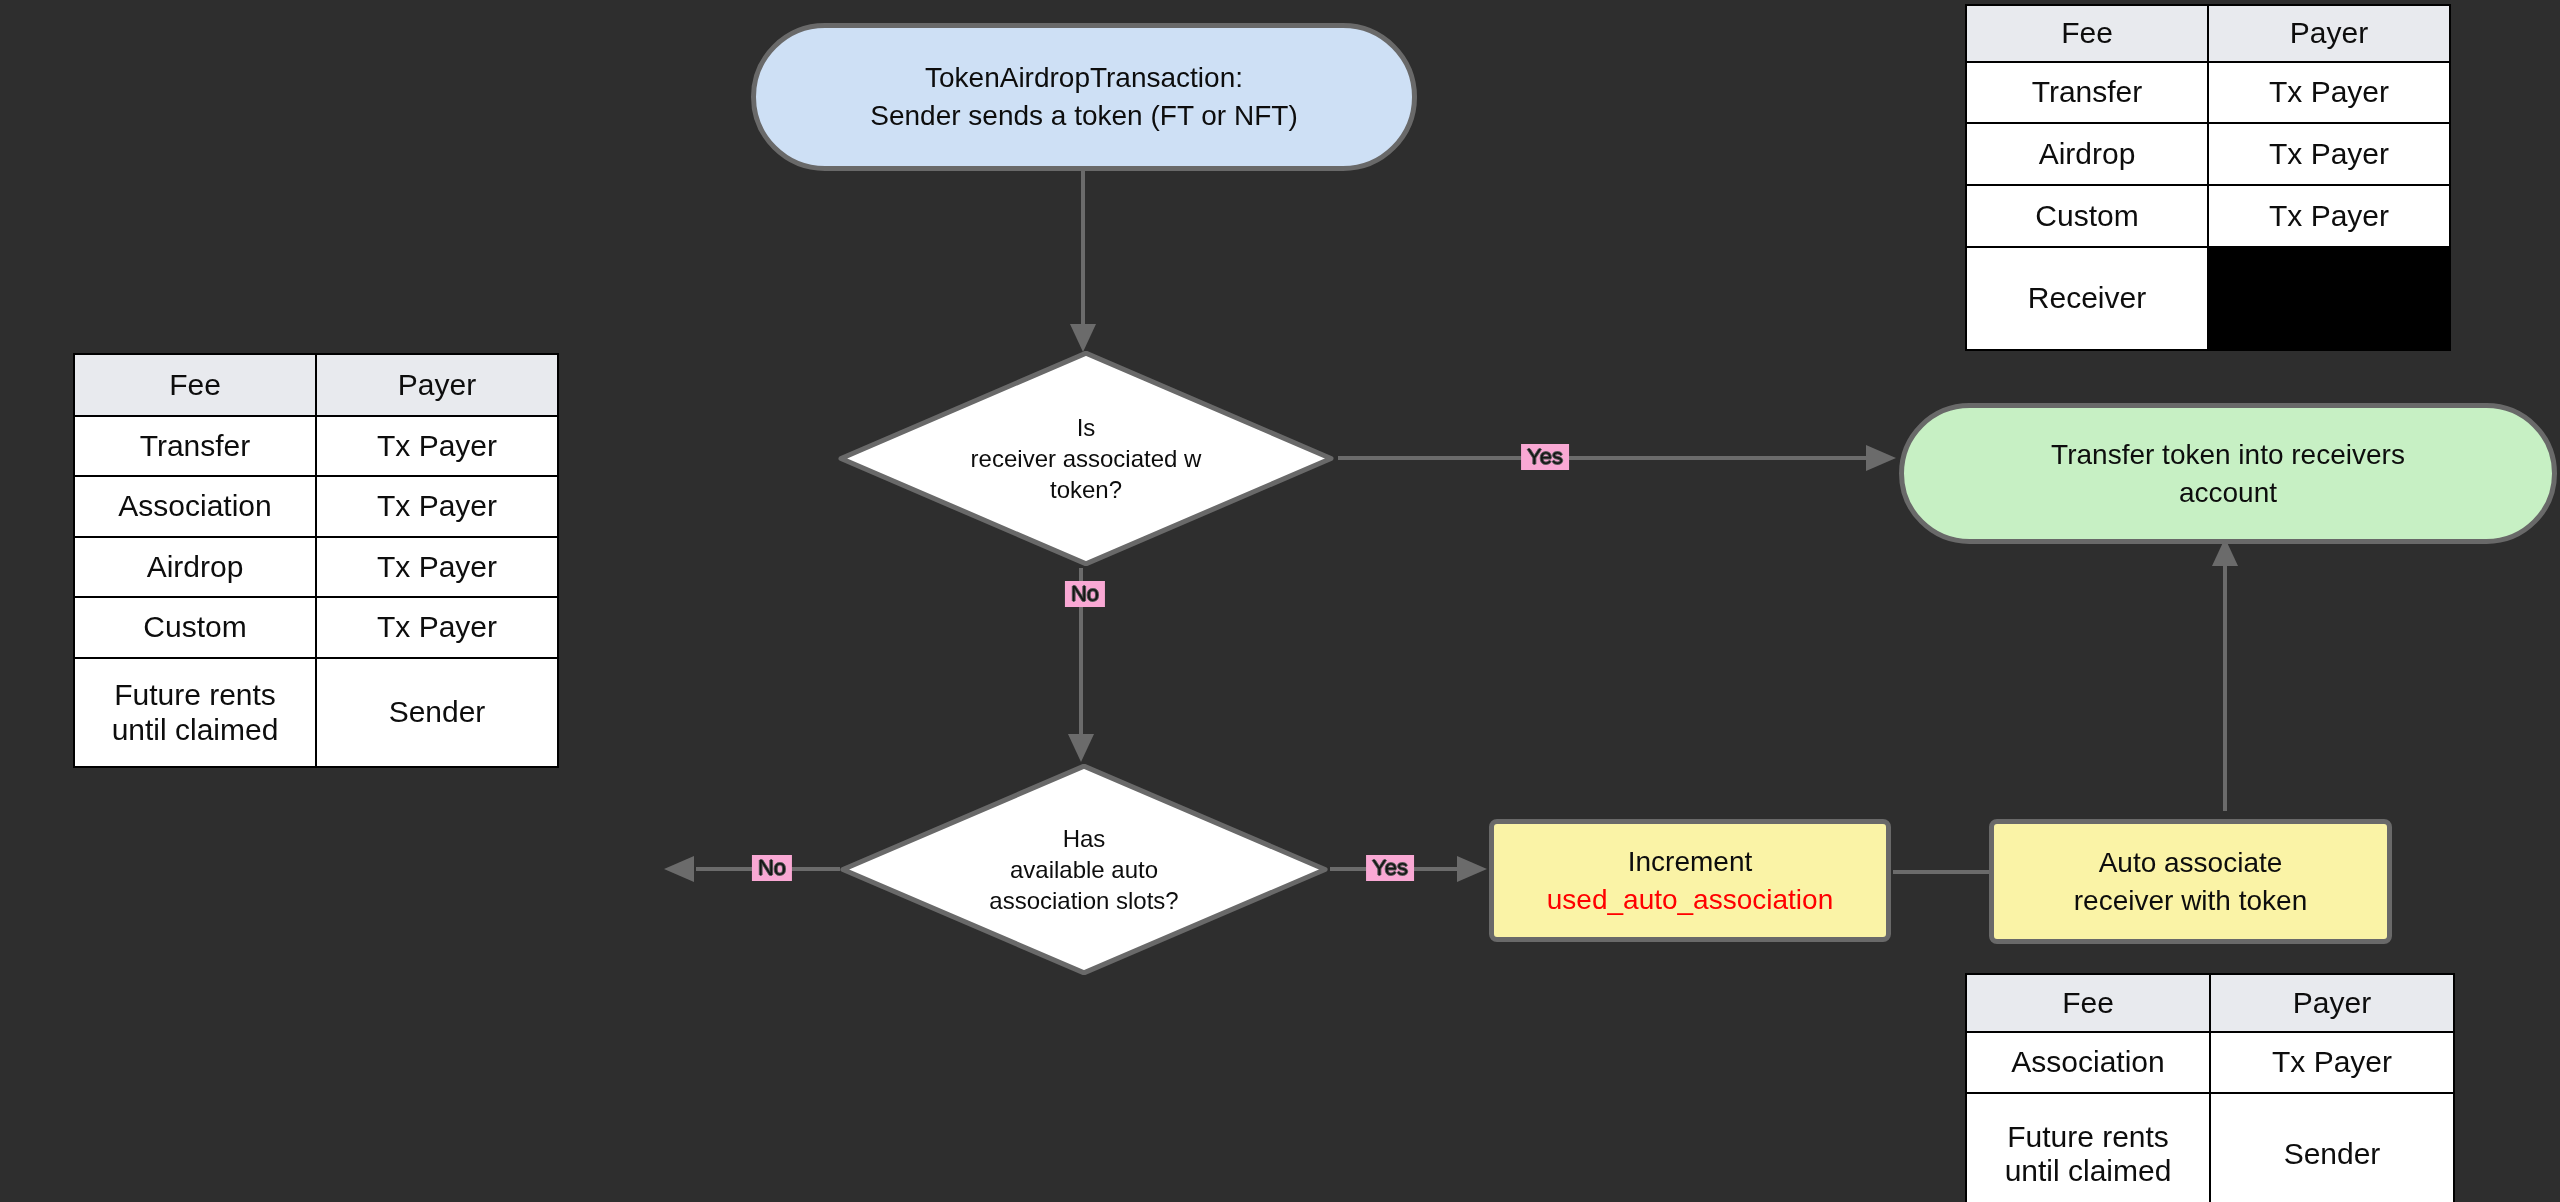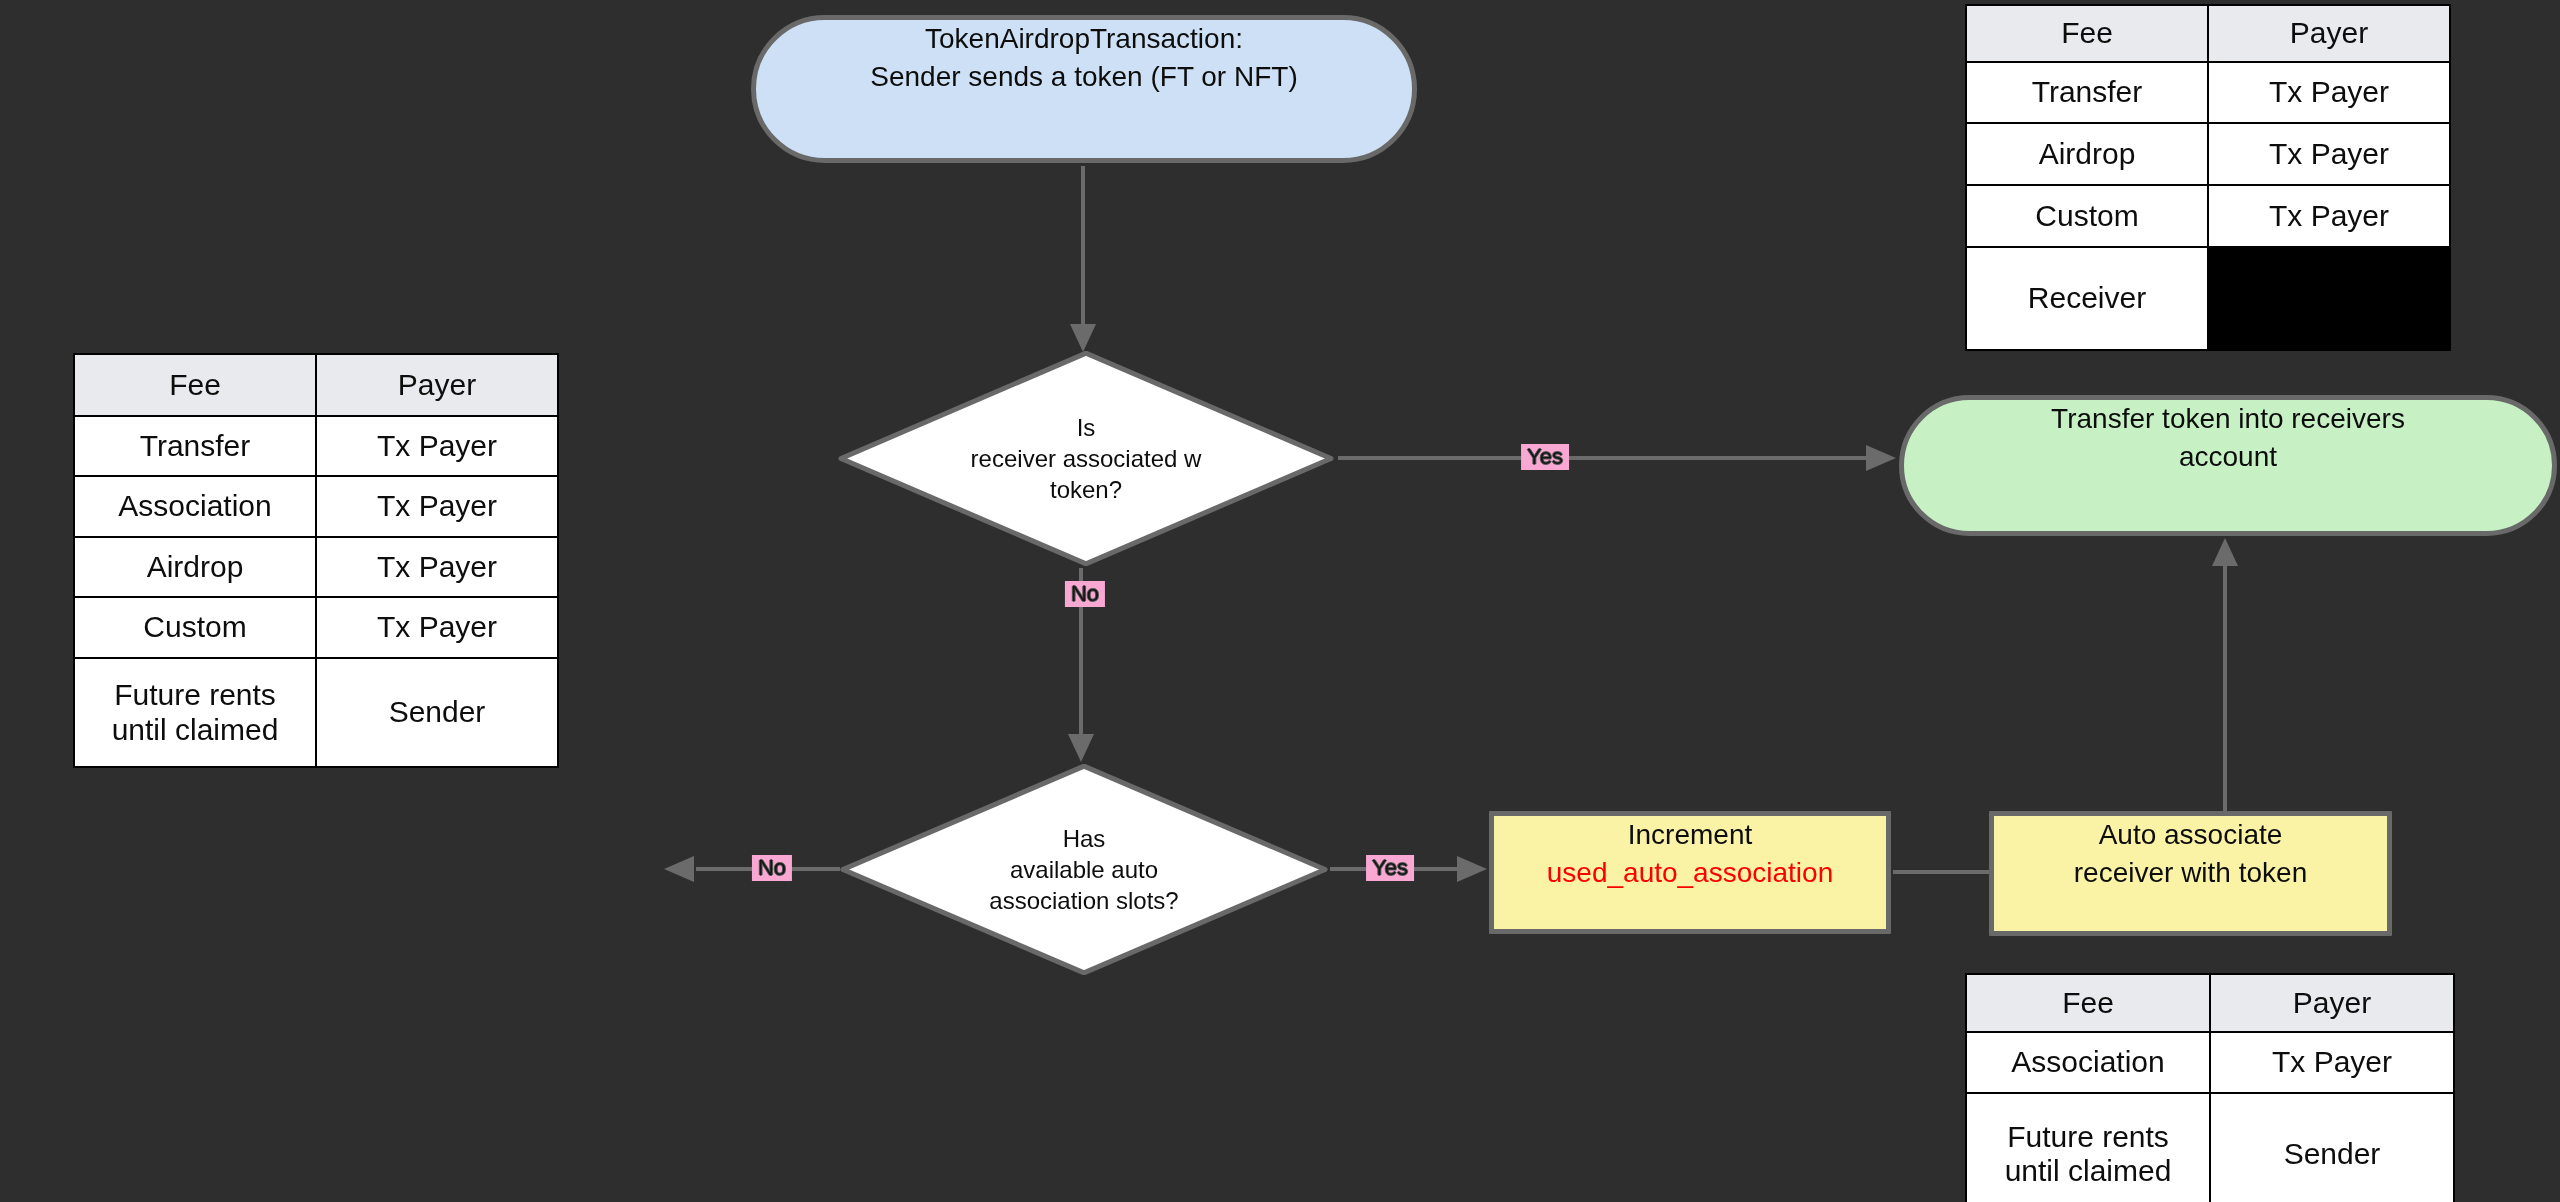--- a/index.html
+++ b/index.html
@@ -16,27 +16,29 @@
     background: #2e2e2e;
   }
   
   .node {
     position: absolute;
     box-sizing: border-box;
     border: 5px solid #696969;
     display: flex;
     flex-direction: column;
     align-items: center;
+    justify-content: center;
     text-align: center;
     color: #0d0d0d;
     font-size: 28px;
     line-height: 1.35;
+    margin-top: 8px;
   }
   .stadium { border-radius: 999px; }
-  .process { border-radius: 1px; }
+  .process { border-radius: 8px; }
   .fill-blue   { background: #cee0f5; }
   .fill-green  { background: #c7f0c4; }
   .fill-yellow { background: #faf3a6; }
   .red-text    { color: #ff0000; }
 
   .diamond {
     position: absolute;
     box-sizing: border-box;
   }
   .diamond svg { position: absolute; inset: 0; width: 100%; height: 100%; }

